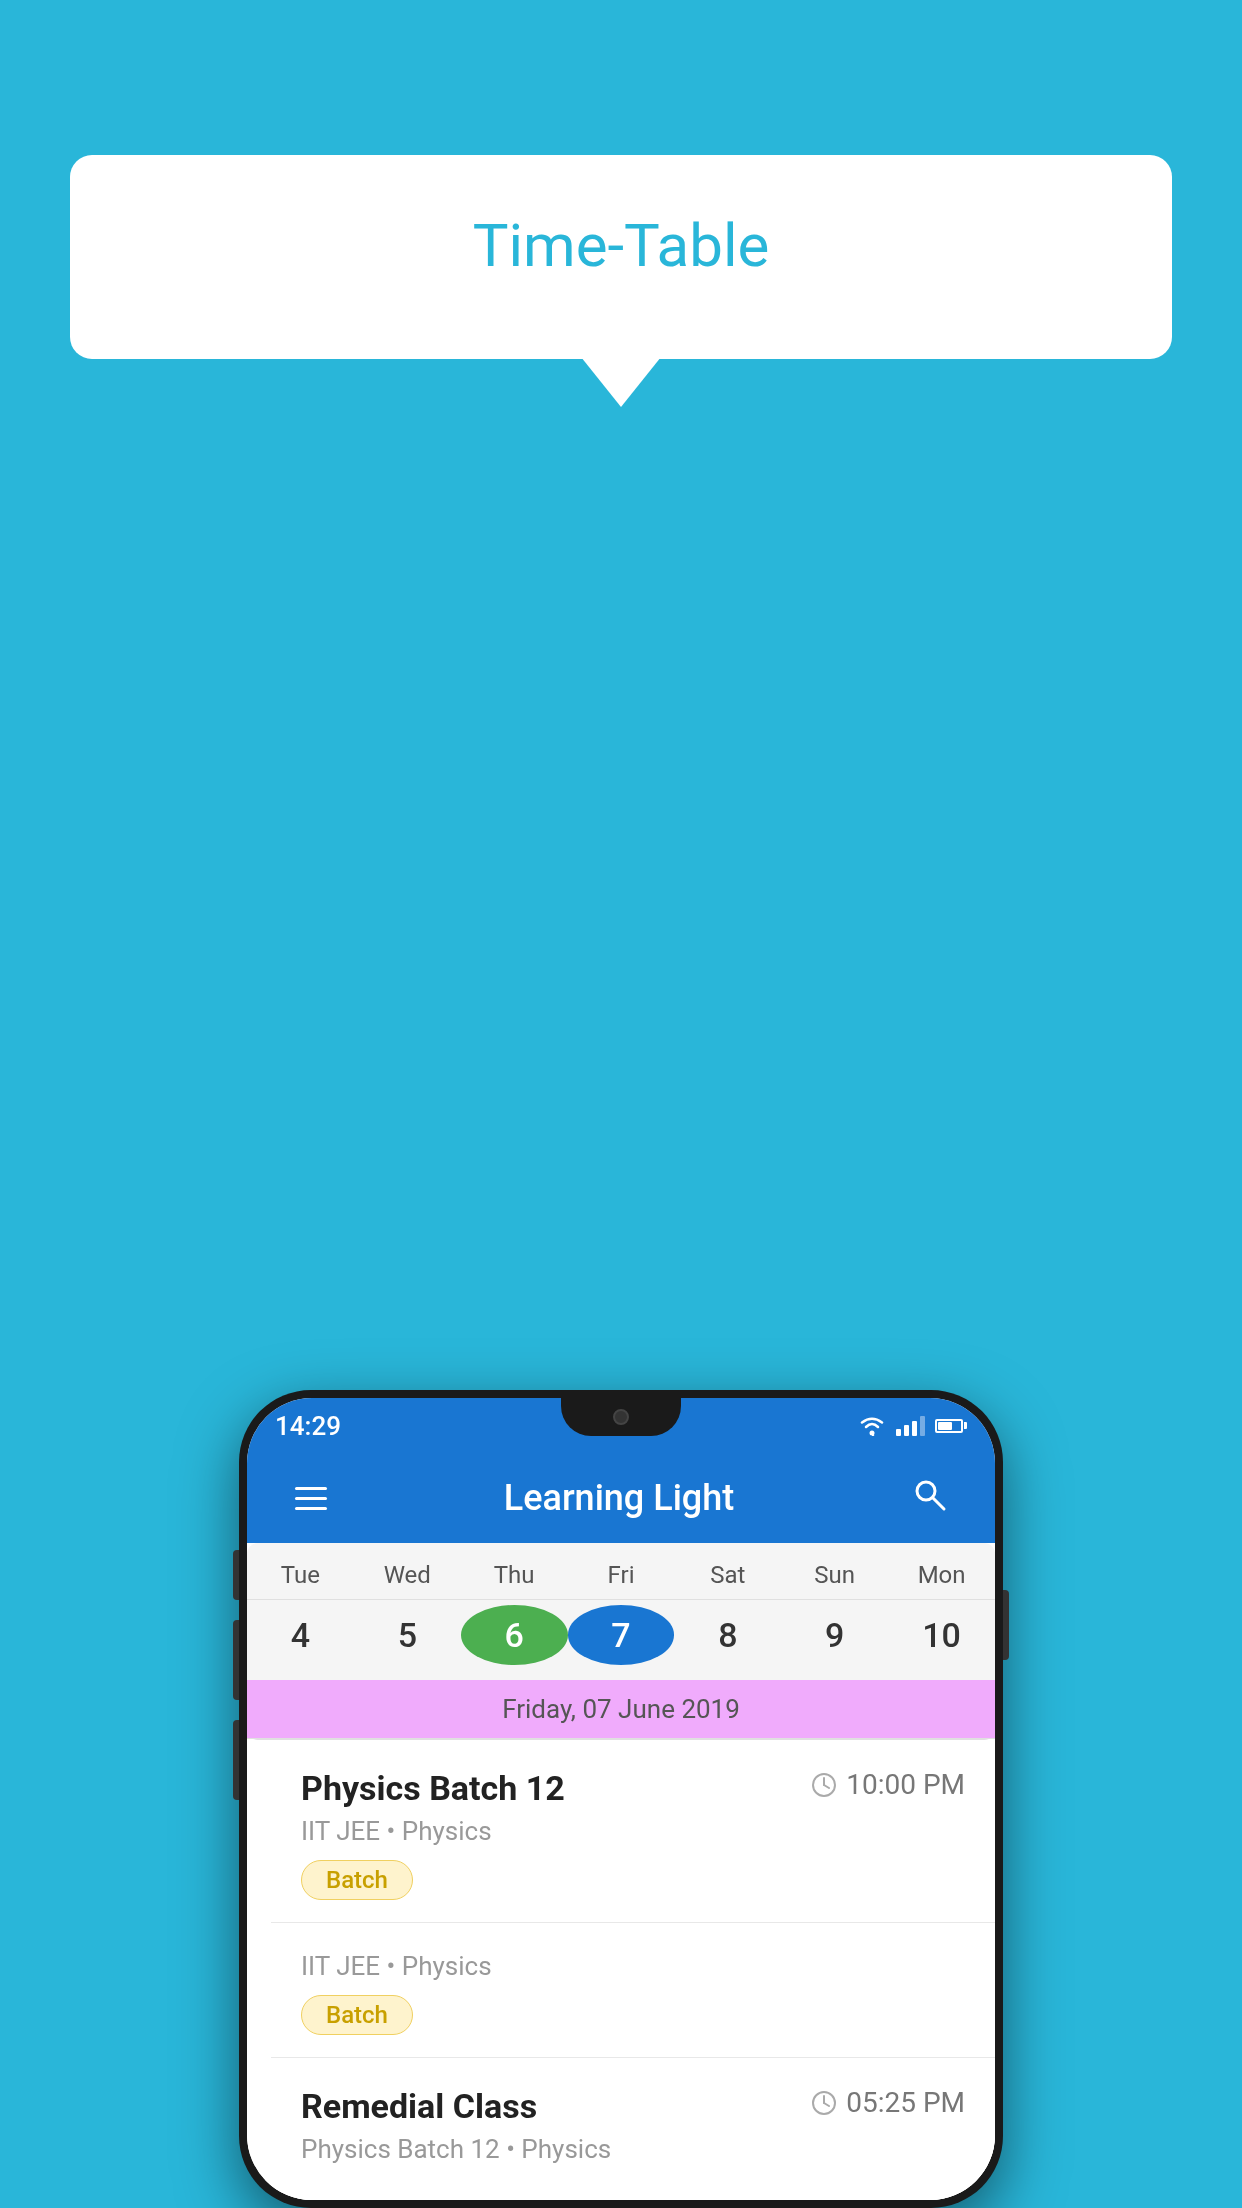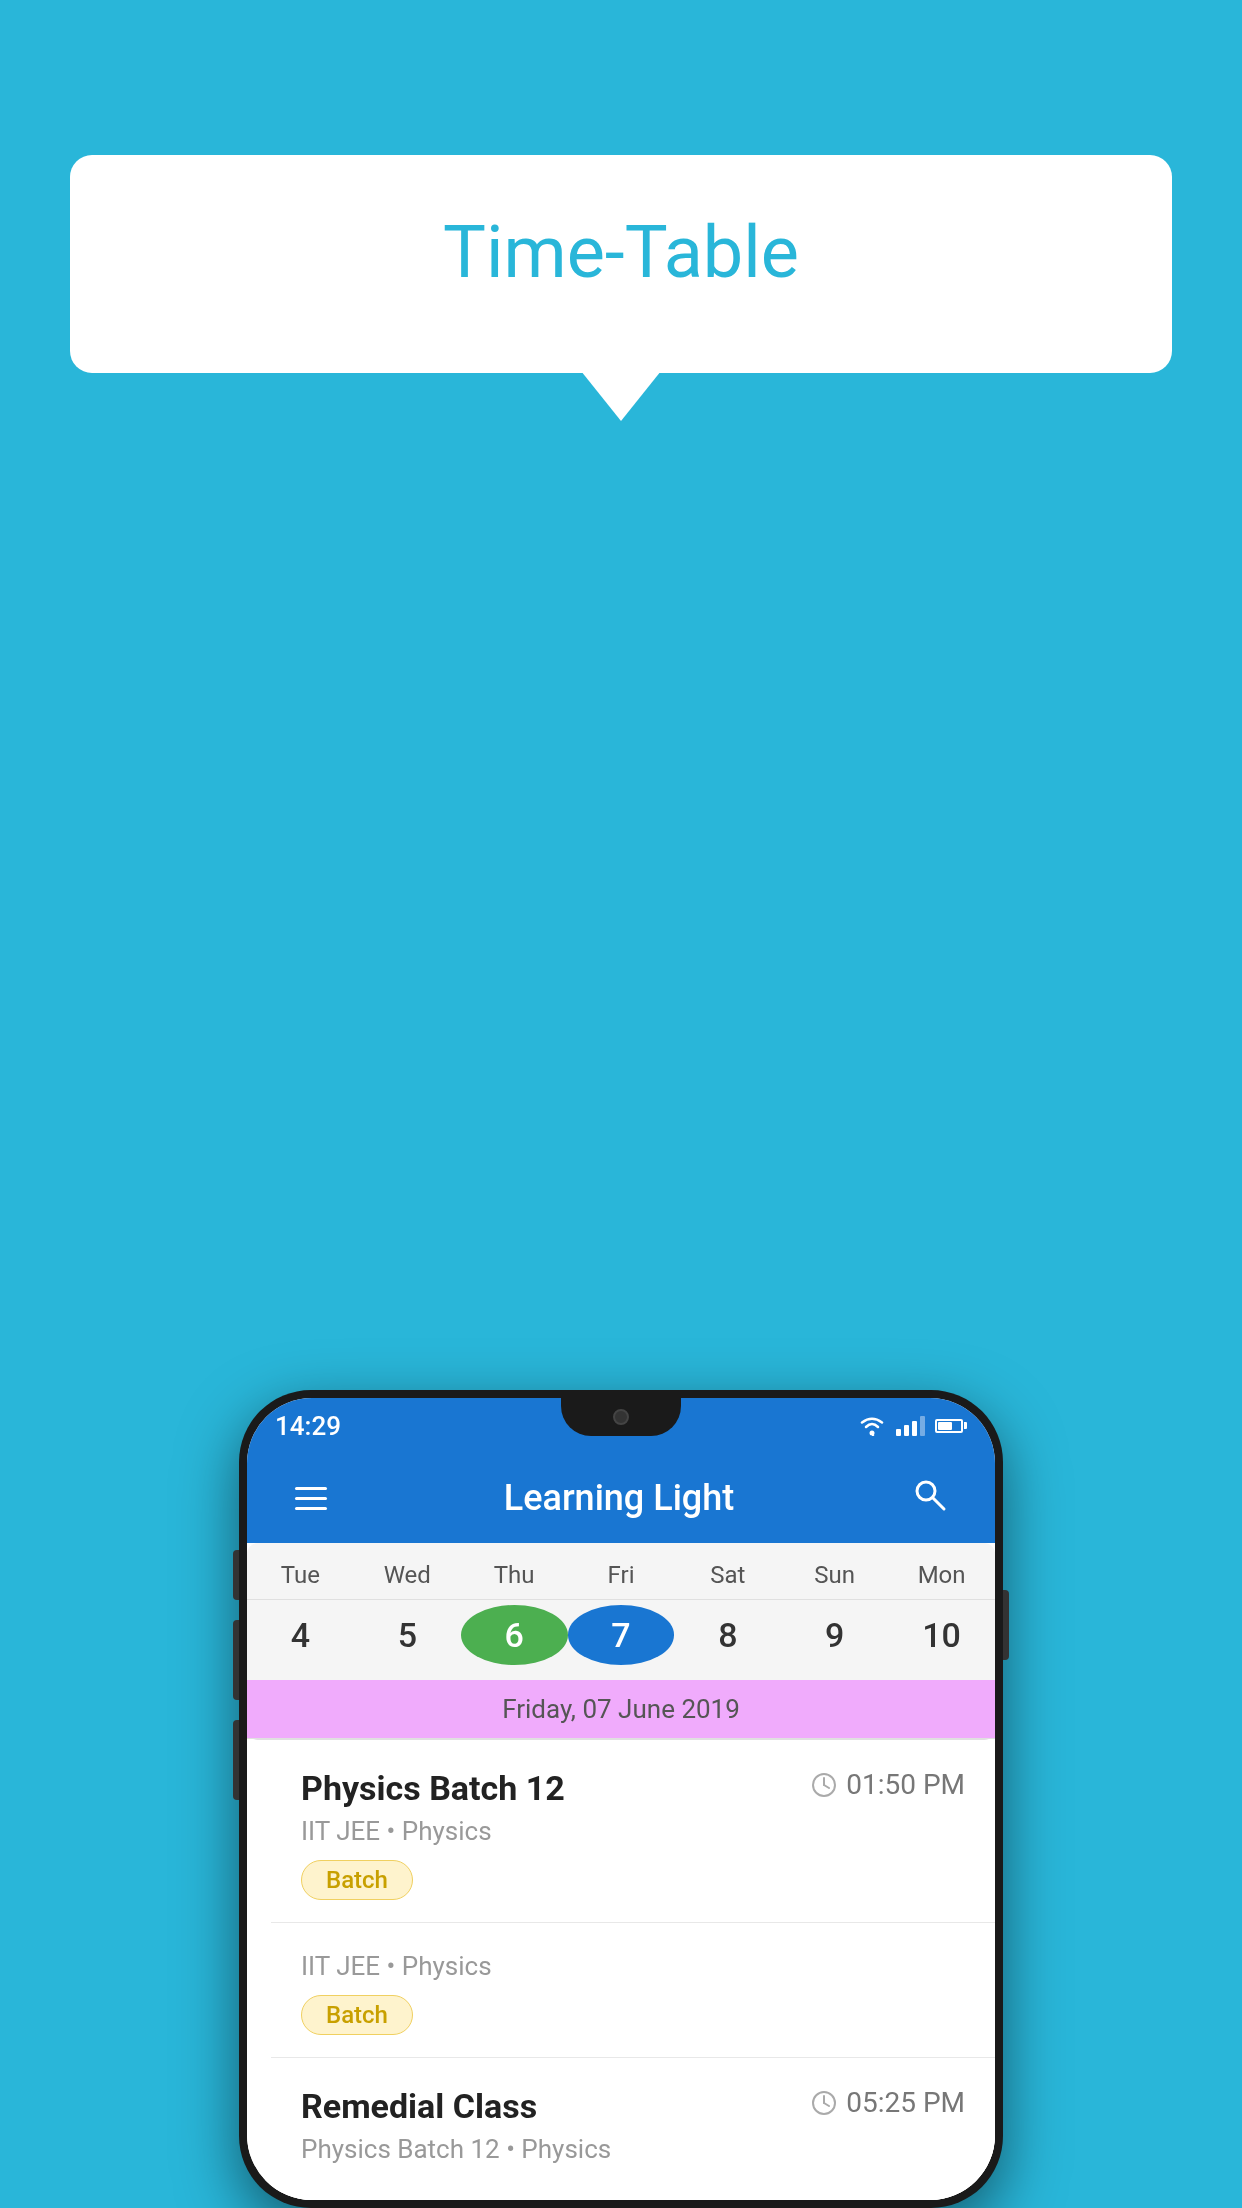--- a/index.html
+++ b/index.html
@@ -32,21 +32,21 @@
       left: 50%;
       transform: translateX(-50%);
       width: 0;
       height: 0;
       border-left: 40px solid transparent;
       border-right: 40px solid transparent;
       border-top: 50px solid white;
     }
 
     .bubble-title {
-      font-size: 72px;
+      font-size: 60px;
       color: #29b6d9;
       font-weight: 400;
       margin-bottom: 18px;
     }
 
     .bubble-subtitle {
       font-size: 36px;
       color: #888;
       font-weight: 400;
     }
@@ -472,21 +472,21 @@
 
         <div class="schedule-item">
           <div class="schedule-item-header">
             <div class="schedule-item-title">Physics Batch 12</div>
             <div class="schedule-item-time">
               <svg width="28" height="28" viewBox="0 0 28 28">
                 <circle cx="14" cy="14" r="11" stroke="#aaa" stroke-width="2" fill="none"></circle>
                 <line x1="14" y1="7" x2="14" y2="14" stroke="#aaa" stroke-width="2" stroke-linecap="round"></line>
                 <line x1="14" y1="14" x2="19" y2="17" stroke="#aaa" stroke-width="2" stroke-linecap="round"></line>
               </svg>
-              <span>01:50 PM</span>
+              <span>10:00 PM</span>
             </div>
           </div>
           <div class="schedule-item-sub">IIT JEE • Physics</div>
           <div class="batch-tag">Batch</div>
         </div>
 
         <div class="schedule-item">
           <div class="schedule-item-sub">IIT JEE • Physics</div>
           <div class="batch-tag">Batch</div>
         </div>

